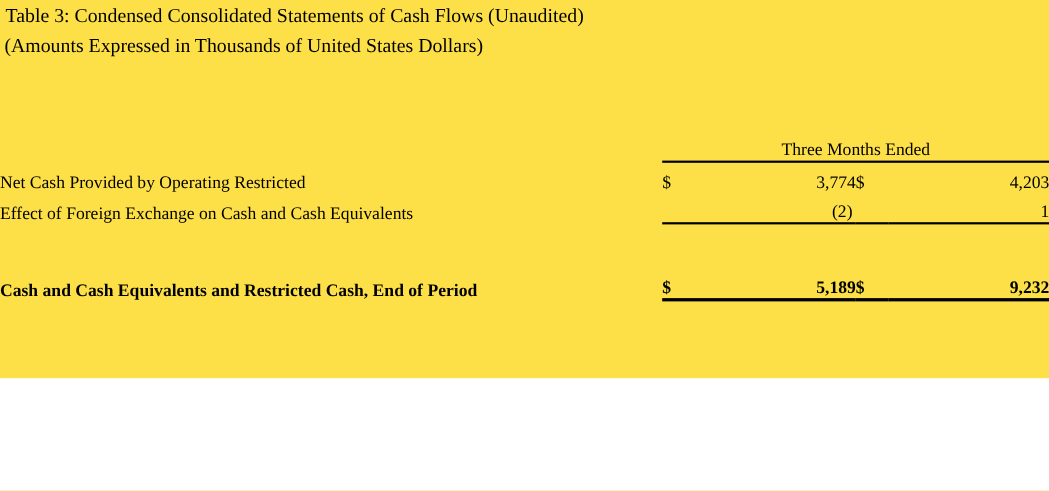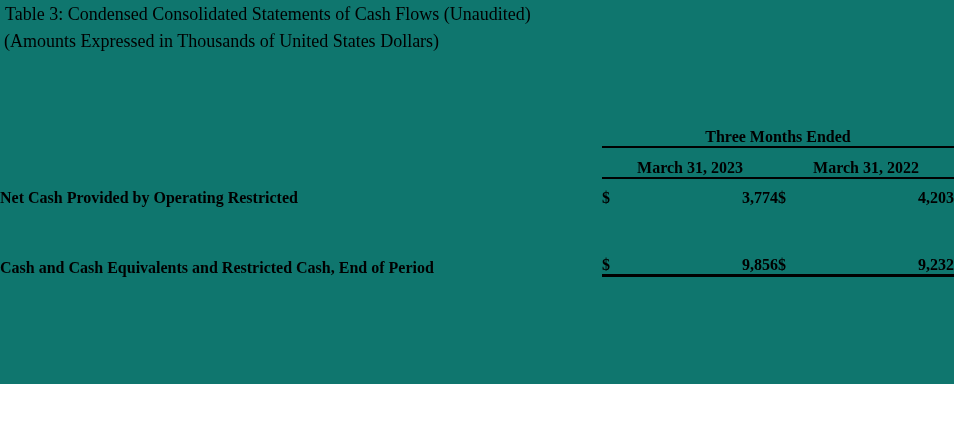--- a/index.html
+++ b/index.html
@@ -5,22 +5,22 @@
   html, body {
     margin: 0;
     padding: 0;
     background: #ffffff;
     color: #000000;
     font-family: "Liberation Serif", serif;
   }
   .page {
     position: relative;
     width: 954px;
-    height: 384px;
-    background: #0f766e;
+    height: 344px;
+    background: #fde047;
     overflow: hidden;
   }
   .title {
     position: absolute;
     left: 5px;
     top: 4px;
     font-size: 18px;
     white-space: nowrap;
   }
   .subtitle {
@@ -35,21 +35,21 @@
     left: 0;
     top: 118px;
     width: 954px;
     border-collapse: separate;
     border-spacing: 0;
     table-layout: fixed;
   }
   table.cashflow td, table.cashflow th {
     box-sizing: border-box;
     font-size: 16px;
-    font-weight: bold;
+    font-weight: normal;
     padding: 0;
     vertical-align: bottom;
     white-space: nowrap;
     overflow: visible;
   }
   col.c-label  { width: 602px; }
   col.c-d1     { width: 28px; }
   col.c-v1     { width: 148px; }
   col.c-d2     { width: 30px; }
   col.c-v2     { width: 146px; }
@@ -97,42 +97,44 @@
         <col class="c-d1">
         <col class="c-v1">
         <col class="c-d2">
         <col class="c-v2">
     </colgroup>
     <thead>
       <tr>
         <td class="label"></td>
         <th class="group-h" colspan="4">Three Months Ended</th>
       </tr>
-      <tr>
-        <td class="label"></td>
-        <th class="col-h" colspan="2">March 31, 2023</th>
-        <th class="col-h" colspan="2">March 31, 2022</th>
-      </tr>
     </thead>
     <tbody>
         <tr>
           <td class="label">Net Cash Provided by Operating Restricted</td>
           <td class="dollar d1">$</td>
           <td class="value v1">3,774</td>
           <td class="dollar d2">$</td>
           <td class="value v2">4,203</td>
+        </tr>
+        <tr>
+          <td class="label">Effect of Foreign Exchange on Cash and Cash Equivalents</td>
+          <td class="dollar d1 rule-single"></td>
+          <td class="value v1 rule-single neg">(2)</td>
+          <td class="dollar d2 rule-single"></td>
+          <td class="value v2 rule-single">1</td>
         </tr>
         <tr class="gap1">
           <td colspan="5"></td>
         </tr>
         <tr class="gap2">
           <td colspan="5"></td>
         </tr>
         <tr class="bold endrow">
           <td class="label">Cash and Cash Equivalents and Restricted Cash, End of Period</td>
           <td class="dollar d1 rule-thick">$</td>
-          <td class="value v1 rule-thick">9,856</td>
+          <td class="value v1 rule-thick">5,189</td>
           <td class="dollar d2 rule-thick">$</td>
           <td class="value v2 rule-thick">9,232</td>
         </tr>
       </tbody>
   </table>
 </div>
 
 </body></html>

